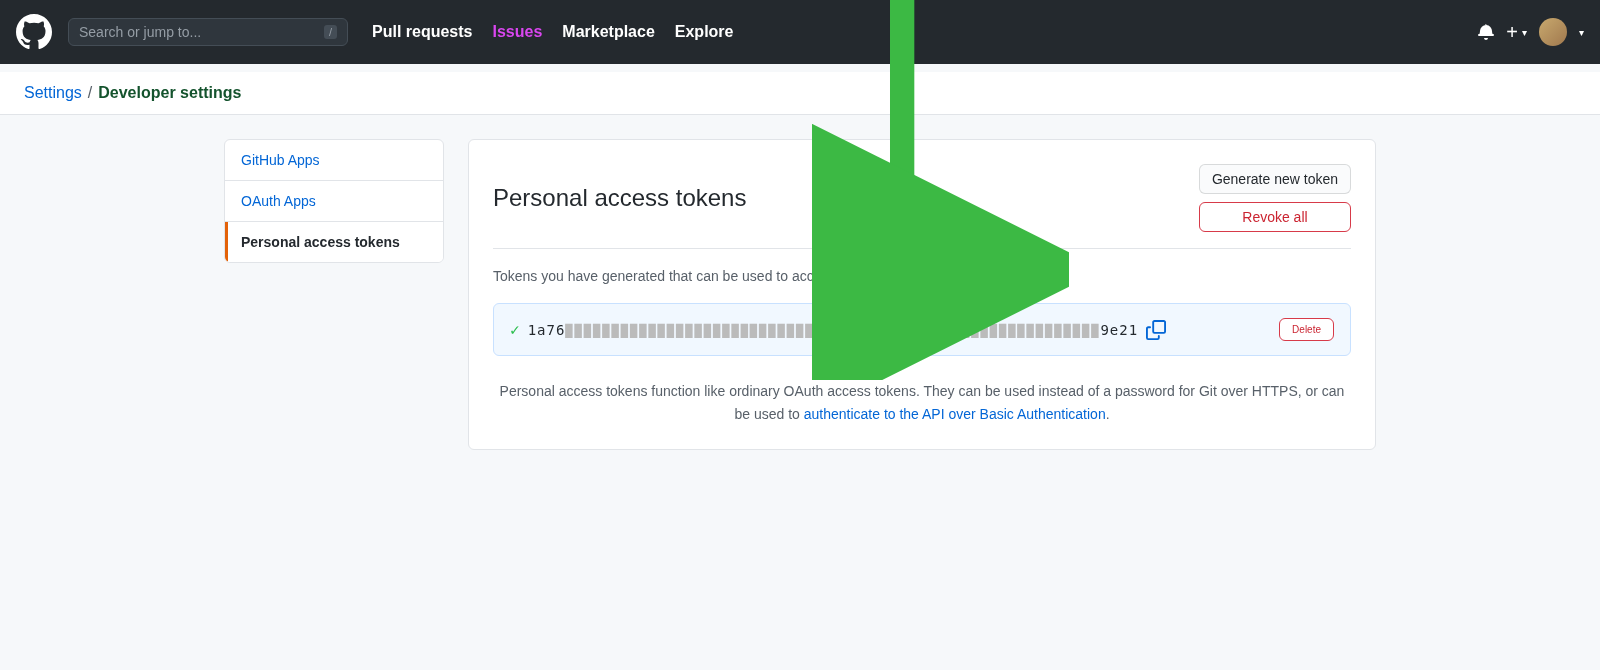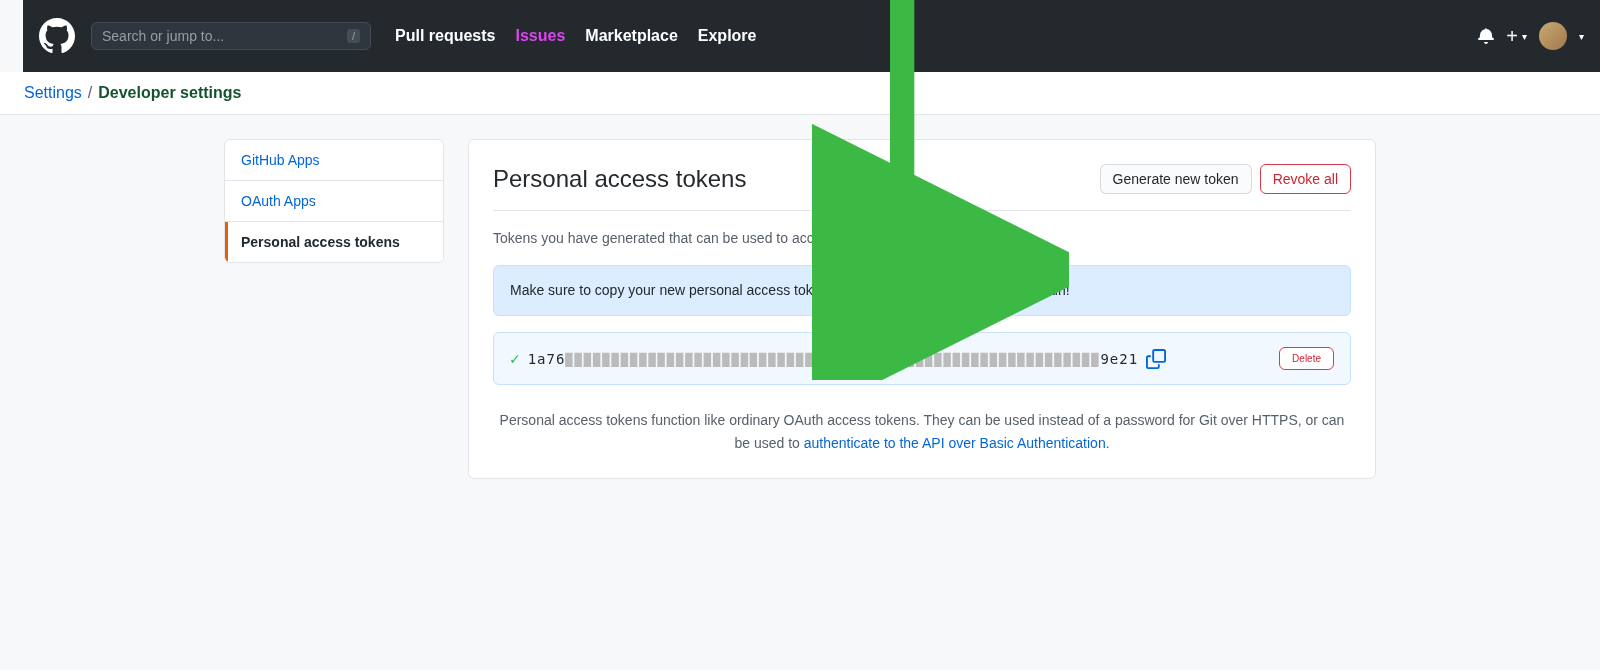--- a/index.html
+++ b/index.html
@@ -1,26 +1,25 @@
 <!DOCTYPE html>
 <html><head>
   <meta charset="utf-8">
   <style>
     * { margin: 0; padding: 0; box-sizing: border-box; }
     body { font-family: -apple-system, BlinkMacSystemFont, "Segoe UI", Helvetica, Arial, sans-serif; font-size: 14px; background: #f6f8fa; }
 
     
     .navbar {
       background: #24292e;
-      height: 72px;
+      height: 64px;
       display: flex;
       align-items: center;
       padding: 0 16px;
       gap: 16px;
-      margin-left: 23px;
     }
     .navbar-logo {
       width: 36px; height: 36px;
       fill: white;
       flex-shrink: 0;
     }
     .navbar-search {
       display: flex;
       align-items: center;
       background: #2f363d;
@@ -77,20 +76,21 @@
 
     
     .breadcrumb-bar {
       background: white;
       border-bottom: 1px solid #e1e4e8;
       padding: 12px 24px;
       display: flex;
       align-items: center;
       gap: 6px;
       font-size: 16px;
+      margin-top: 8px;
     }
     .breadcrumb-bar a {
       color: #0366d6;
       text-decoration: none;
     }
     .breadcrumb-bar .sep { color: #586069; }
     .breadcrumb-bar .current { color: #14532d; font-weight: 600; }
 
     
     .main-container {
@@ -147,20 +147,21 @@
       border-bottom: 1px solid #e1e4e8;
     }
     .content-title {
       font-size: 24px;
       font-weight: 400;
       color: #24292e;
     }
     .content-actions {
       display: flex;
       gap: 8px;
+      flex-direction: column;
     }
     .btn {
       padding: 6px 12px;
       font-size: 14px;
       border-radius: 6px;
       cursor: pointer;
       font-weight: 500;
       border: 1px solid;
     }
     .btn-default {
@@ -325,23 +326,20 @@
         <div class="content-actions">
           <button class="btn btn-default">Generate new token</button>
           <button class="btn btn-danger-outline">Revoke all</button>
         </div>
       </div>
 
       <p class="description-text">
         <span>Tokens you have generated that can be used to access the </span><a href="#">GitHub API</a><span>.</span>
       </p>
 
-      <div class="alert-info">
-        <span>Make sure to copy your new personal access token now. You won’t be able to see it again!</span>
-      </div>
 
       <div class="token-row">
         <div class="token-value">
           <span class="check-icon">✓</span>
           <span class="token-text">
             <span>1a76</span><span style="color:#bbb;letter-spacing:2px;font-size:12px">██████████████████████████████████████████████████████████</span><span>9e21</span>
           </span>
           <svg width="20" height="20" viewBox="0 0 16 16" fill="#0366d6" style="cursor:pointer">
             <path d="M0 6.75C0 5.784.784 5 1.75 5h1.5a.75.75 0 010 1.5h-1.5a.25.25 0 00-.25.25v7.5c0 .138.112.25.25.25h7.5a.25.25 0 00.25-.25v-1.5a.75.75 0 011.5 0v1.5A1.75 1.75 0 019.25 16h-7.5A1.75 1.75 0 010 14.25v-7.5z"></path>
             <path d="M5 1.75C5 .784 5.784 0 6.75 0h7.5C15.216 0 16 .784 16 1.75v7.5A1.75 1.75 0 0114.25 11h-7.5A1.75 1.75 0 015 9.25v-7.5zm1.75-.25a.25.25 0 00-.25.25v7.5c0 .138.112.25.25.25h7.5a.25.25 0 00.25-.25v-7.5a.25.25 0 00-.25-.25h-7.5z"></path>

